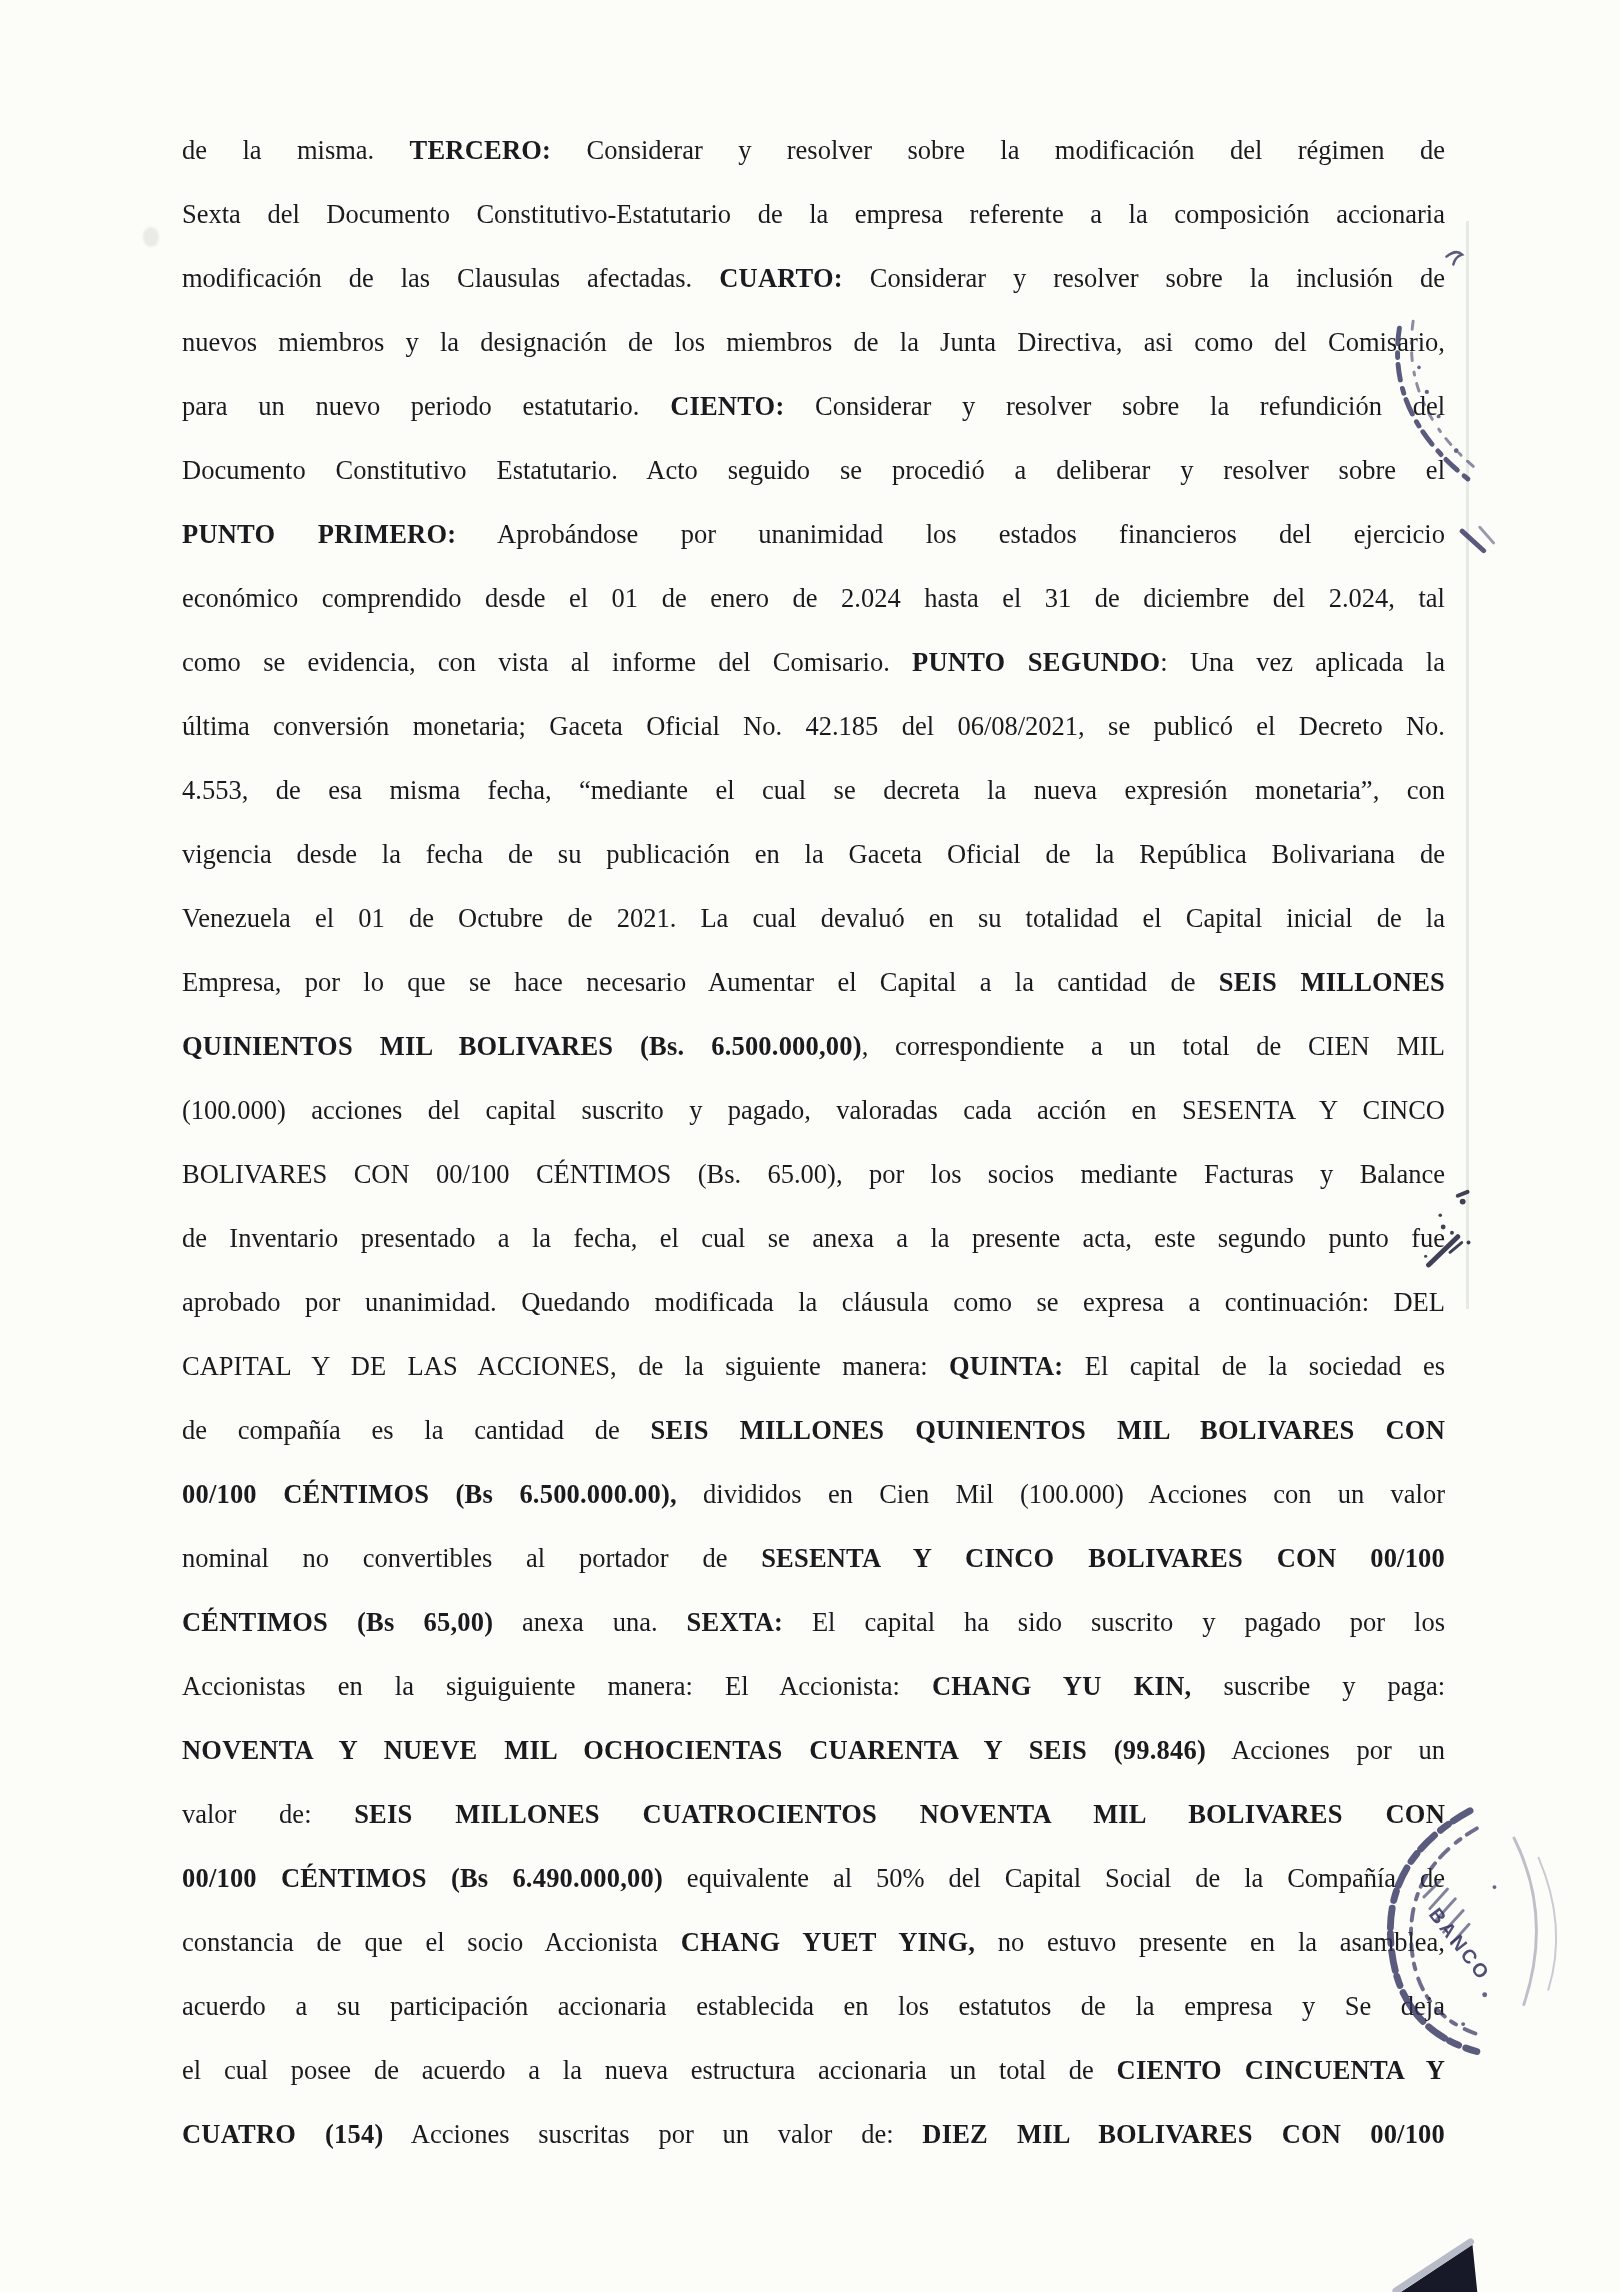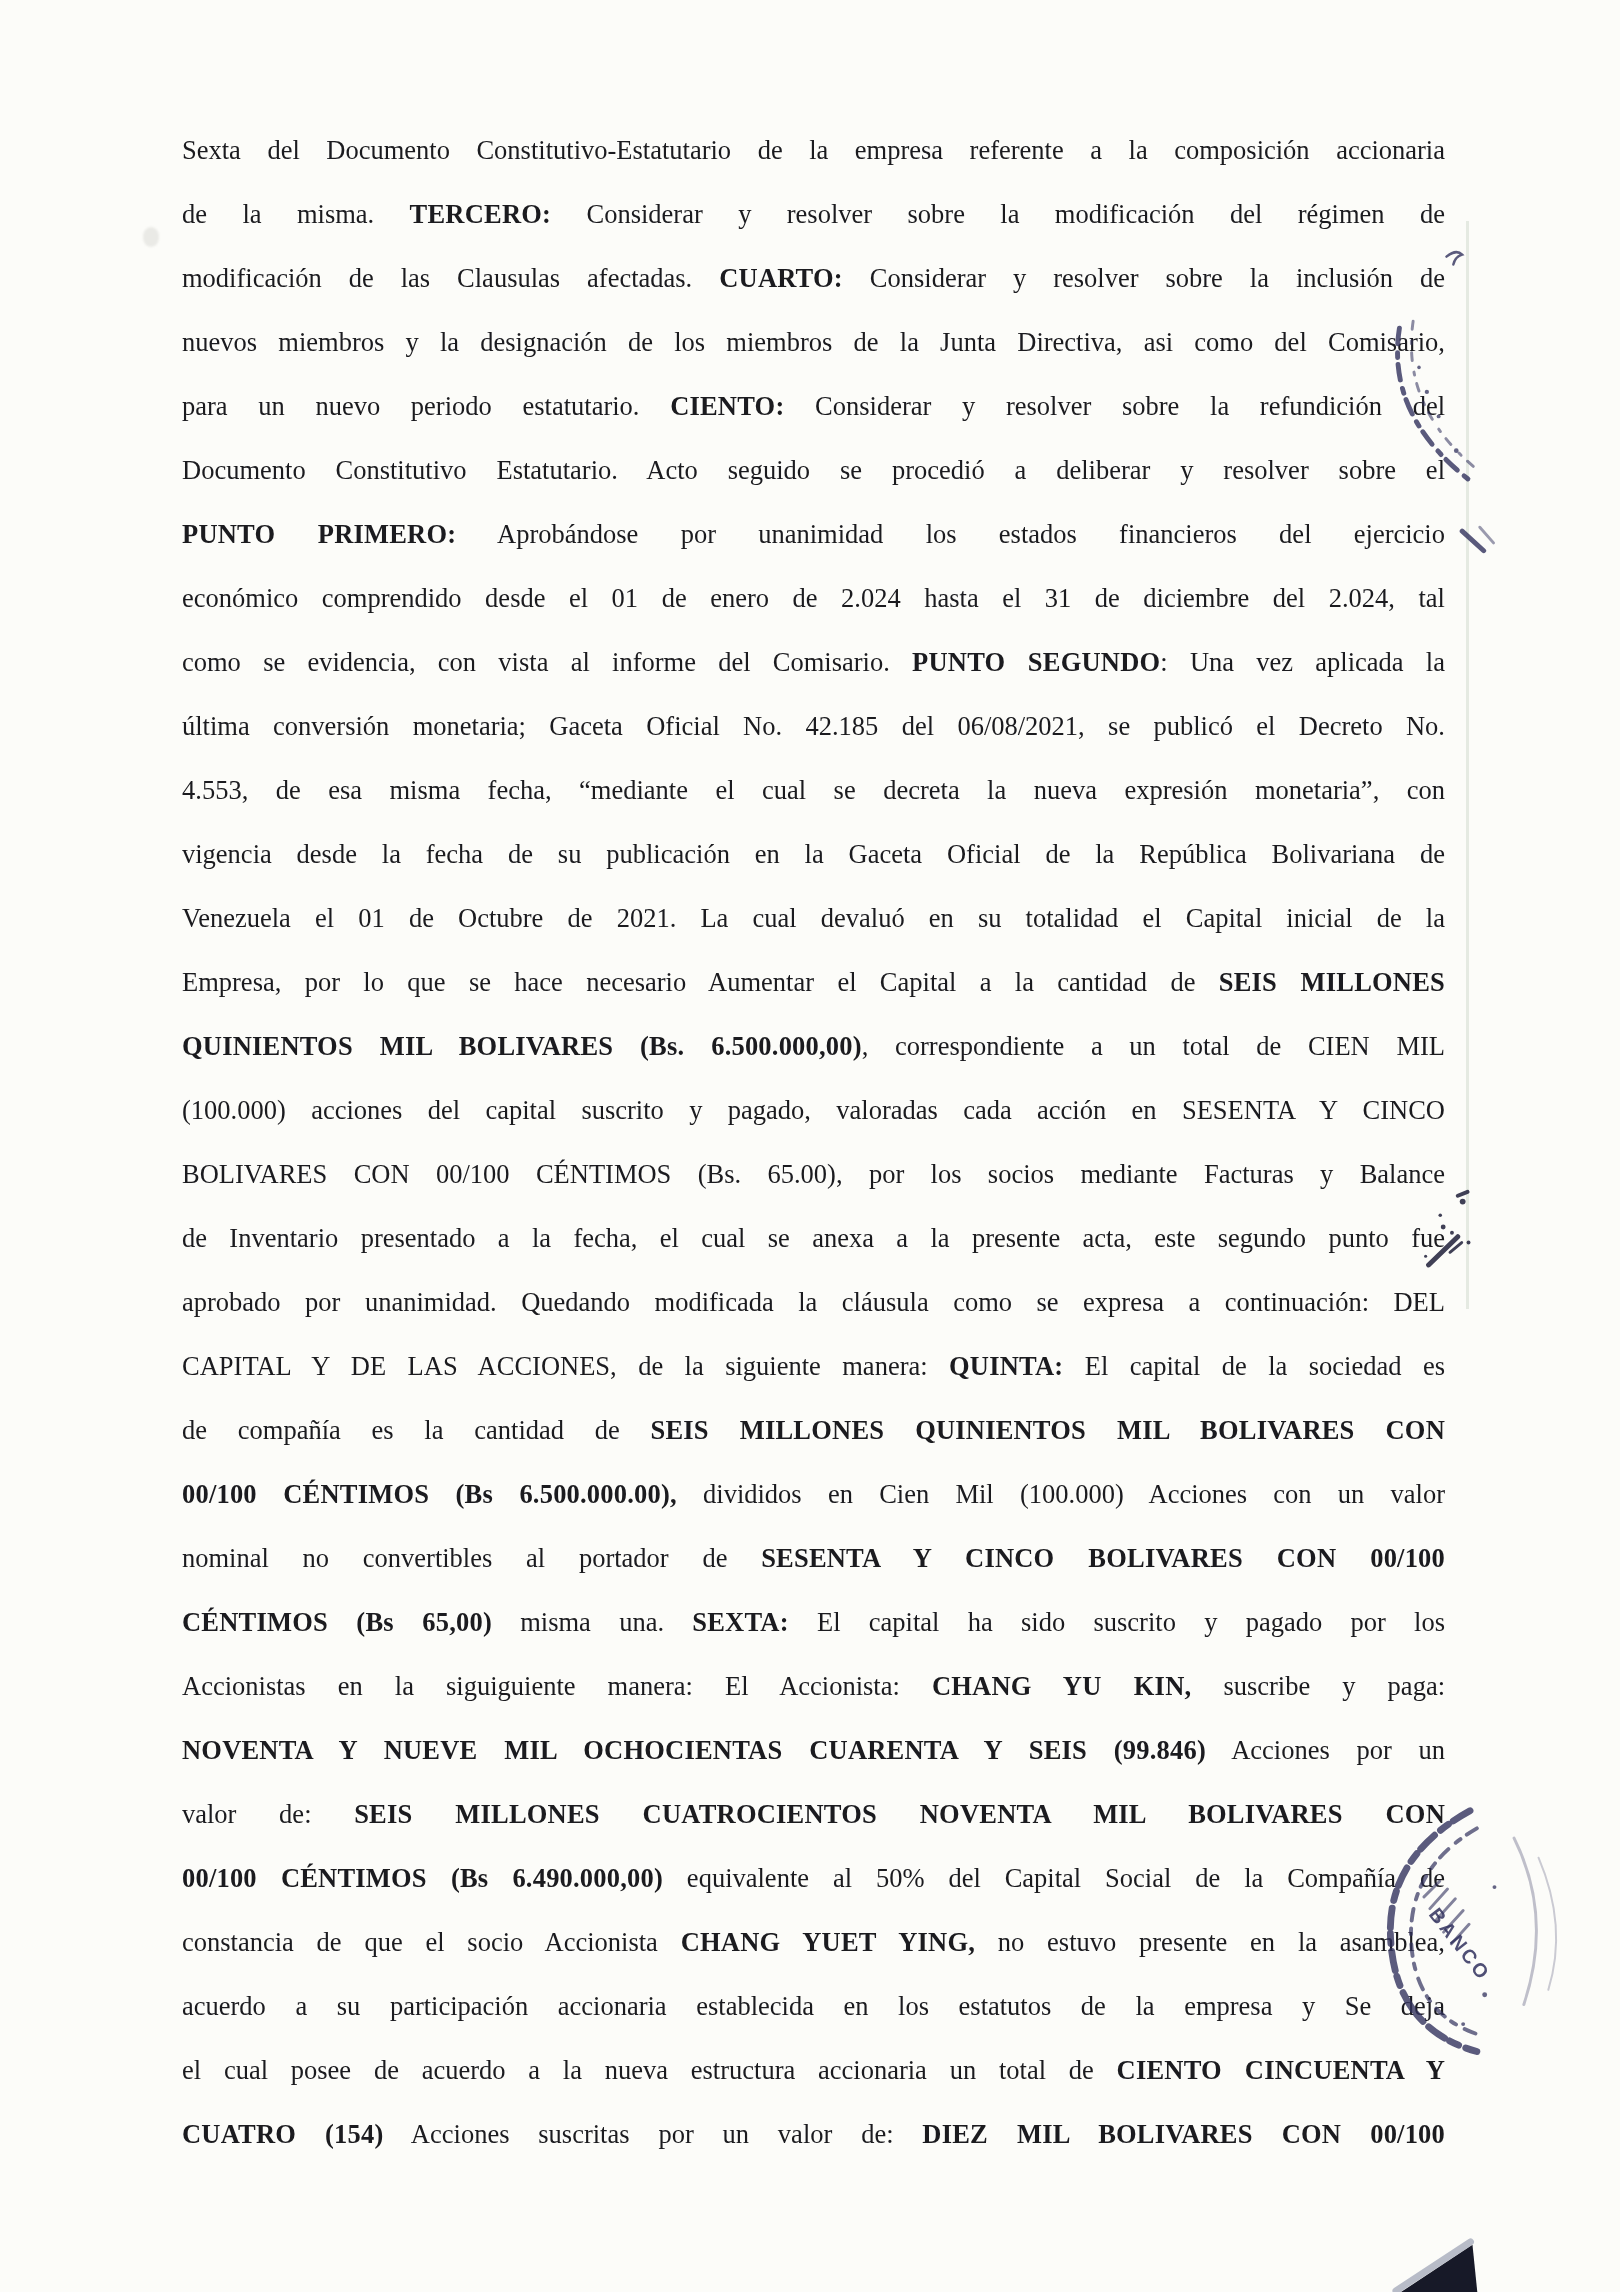--- a/index.html
+++ b/index.html
@@ -37,22 +37,22 @@
 </head>
 <body>
 
 <div class="page">
 
   <div class="page-edge"></div>
   <div class="smudge"></div>
 
   <div class="doc">
     <div>
+        <div class="line"><span>de la misma. </span><span class="b">TERCERO:</span><span> Considerar y resolver sobre la modificación del régimen de</span></div>
         <div class="line"><span>Sexta del Documento Constitutivo-Estatutario de la empresa referente a la composición accionaria</span></div>
-        <div class="line"><span>de la misma. </span><span class="b">TERCERO:</span><span> Considerar y resolver sobre la modificación del régimen de</span></div>
         <div class="line"><span>modificación de las Clausulas afectadas. </span><span class="b">CUARTO:</span><span> Considerar y resolver sobre la inclusión de</span></div>
         <div class="line"><span>nuevos miembros y la designación de los miembros de la Junta Directiva, asi como del Comisario,</span></div>
         <div class="line"><span>para un nuevo periodo estatutario. </span><span class="b">CIENTO:</span><span> Considerar y resolver sobre la refundición del</span></div>
         <div class="line"><span>Documento Constitutivo Estatutario. Acto seguido se procedió a deliberar y resolver sobre el</span></div>
         <div class="line"><span class="b">PUNTO PRIMERO:</span><span> Aprobándose por unanimidad los estados financieros del ejercicio</span></div>
         <div class="line"><span>económico comprendido desde el 01 de enero de 2.024 hasta el 31 de diciembre del 2.024, tal</span></div>
         <div class="line"><span>como se evidencia, con vista al informe del Comisario. </span><span class="b">PUNTO SEGUNDO</span><span>: Una vez aplicada la</span></div>
         <div class="line"><span>última conversión monetaria; Gaceta Oficial No. 42.185 del 06/08/2021, se publicó el Decreto No.</span></div>
         <div class="line"><span>4.553, de esa misma fecha, “mediante el cual se decreta la nueva expresión monetaria”, con</span></div>
         <div class="line"><span>vigencia desde la fecha de su publicación en la Gaceta Oficial de la República Bolivariana de</span></div>
@@ -60,21 +60,21 @@
         <div class="line"><span>Empresa, por lo que se hace necesario Aumentar el Capital a la cantidad de </span><span class="b">SEIS MILLONES</span></div>
         <div class="line"><span class="b">QUINIENTOS MIL BOLIVARES (Bs. 6.500.000,00)</span><span>, correspondiente a un total de CIEN MIL</span></div>
         <div class="line"><span>(100.000)  acciones del capital suscrito y pagado, valoradas cada acción en SESENTA Y CINCO</span></div>
         <div class="line"><span>BOLIVARES CON 00/100 CÉNTIMOS (Bs. 65.00), por los socios mediante Facturas y Balance</span></div>
         <div class="line"><span>de Inventario presentado a la fecha, el cual se anexa a la presente acta, este segundo punto fue</span></div>
         <div class="line"><span>aprobado por unanimidad. Quedando modificada la cláusula como se expresa a continuación: DEL</span></div>
         <div class="line"><span>CAPITAL Y DE LAS ACCIONES, de la siguiente manera: </span><span class="b u">QUINTA:</span><span> El capital de la sociedad es</span></div>
         <div class="line"><span>de compañía es la cantidad de </span><span class="b">SEIS MILLONES QUINIENTOS MIL BOLIVARES CON</span></div>
         <div class="line"><span class="b">00/100 CÉNTIMOS (Bs 6.500.000.00),</span><span> divididos en Cien Mil (100.000) Acciones con un valor</span></div>
         <div class="line"><span>nominal no convertibles al portador de </span><span class="b">SESENTA Y CINCO BOLIVARES CON 00/100</span></div>
-        <div class="line"><span class="b">CÉNTIMOS (Bs 65,00)</span><span> misma una. </span><span class="b u">SEXTA:</span><span> El capital ha sido suscrito y pagado por los</span></div>
+        <div class="line"><span class="b">CÉNTIMOS (Bs 65,00)</span><span> anexa una. </span><span class="b u">SEXTA:</span><span> El capital ha sido suscrito y pagado por los</span></div>
         <div class="line"><span>Accionistas en la siguiguiente manera: El Accionista: </span><span class="b">CHANG YU KIN,</span><span> suscribe y paga:</span></div>
         <div class="line"><span class="b">NOVENTA Y NUEVE MIL OCHOCIENTAS CUARENTA Y SEIS (99.846)</span><span> Acciones por un</span></div>
         <div class="line"><span>valor de: </span><span class="b">SEIS MILLONES CUATROCIENTOS NOVENTA MIL BOLIVARES CON</span></div>
         <div class="line"><span class="b">00/100 CÉNTIMOS (Bs 6.490.000,00)</span><span> equivalente al 50% del Capital Social de la Compañía de</span></div>
         <div class="line"><span>constancia de que el socio Accionista </span><span class="b">CHANG YUET YING,</span><span>  no estuvo presente en la asamblea,</span></div>
         <div class="line"><span>acuerdo a su participación accionaria establecida en los estatutos de la empresa y Se deja</span></div>
         <div class="line"><span>el cual posee de acuerdo a la nueva estructura accionaria un  total de </span><span class="b">CIENTO CINCUENTA Y</span></div>
         <div class="line"><span class="b">CUATRO (154)</span><span> Acciones suscritas por un valor de: </span><span class="b">DIEZ MIL BOLIVARES CON 00/100</span></div>
       </div>
   </div>

